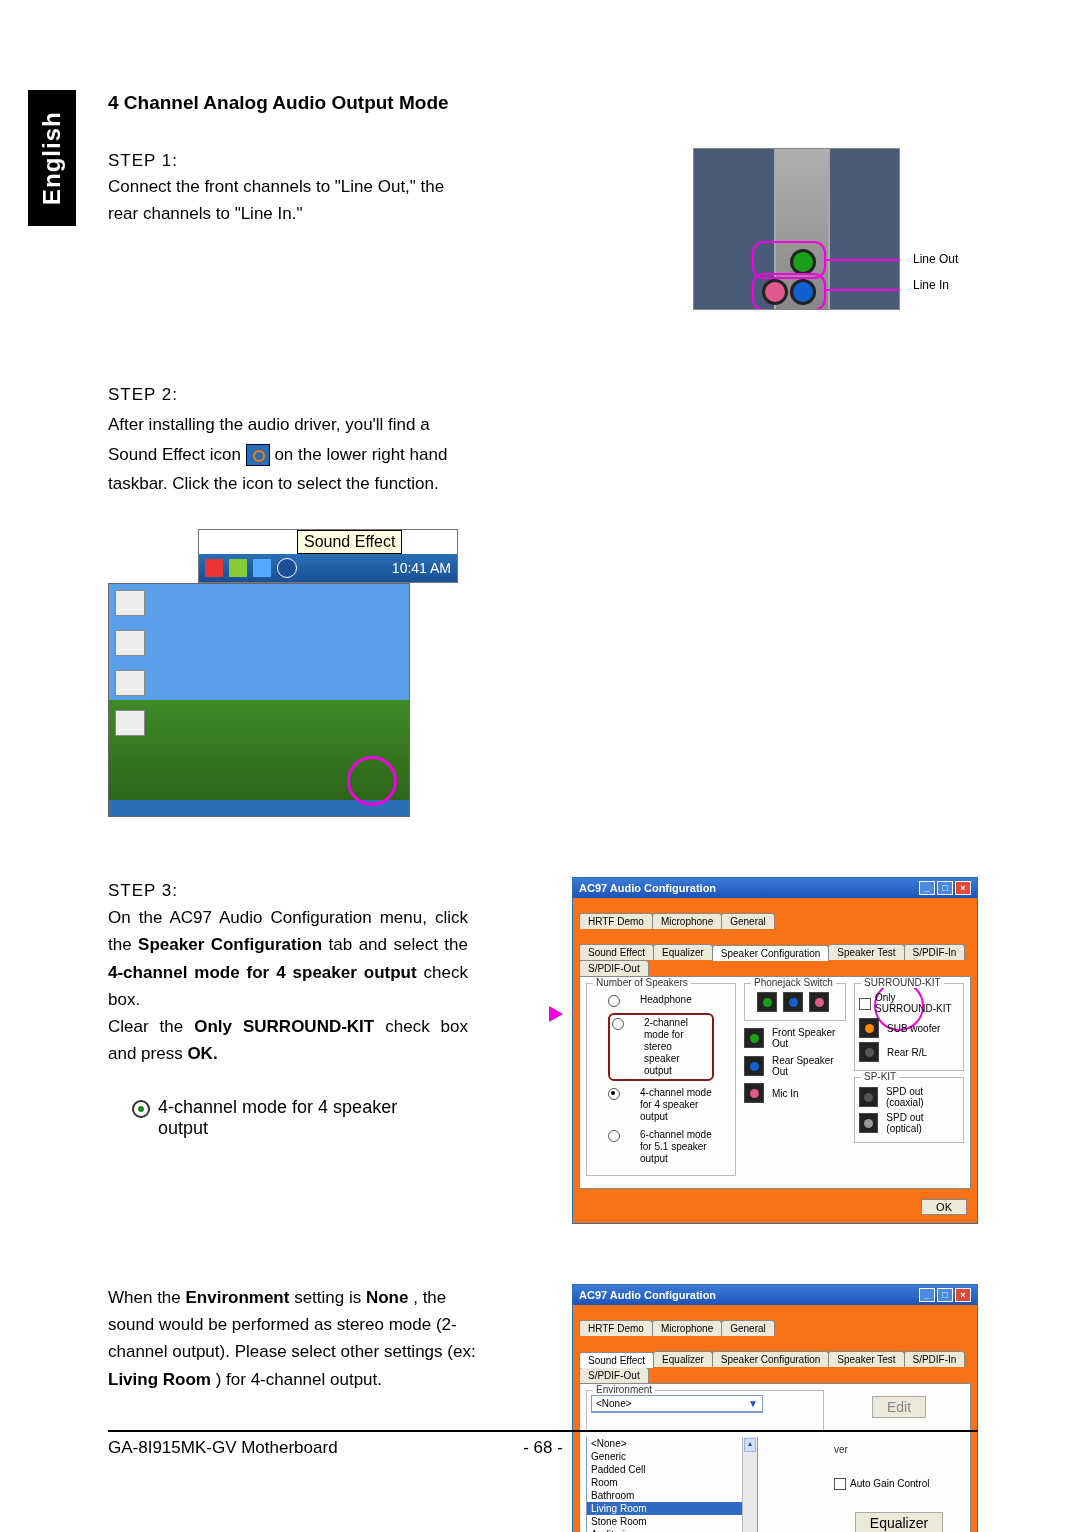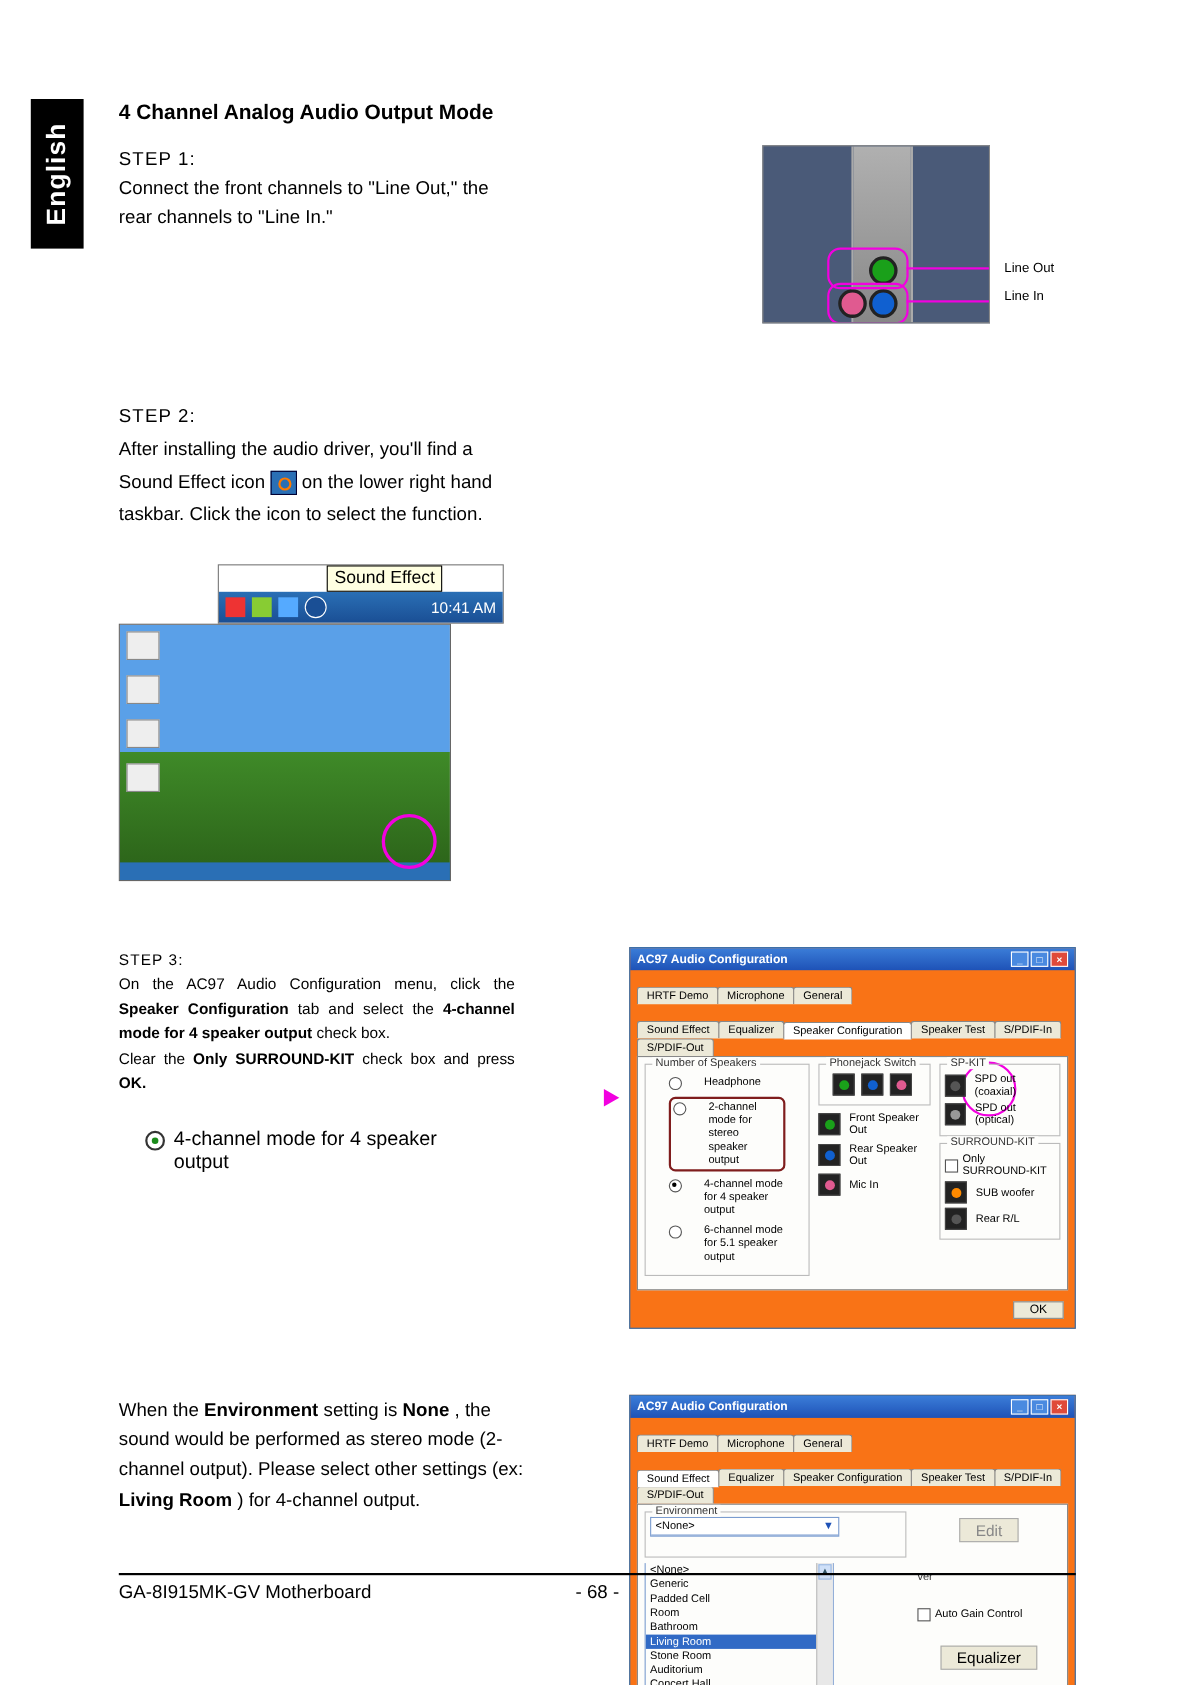--- a/index.html
+++ b/index.html
@@ -37,21 +37,21 @@
   }
   .content {
     position: absolute;
     left: 108px;
     top: 92px;
     width: 870px;
   }
   .section-title {
     font-weight: bold;
     font-size: 19px;
-    margin-bottom: 18px;
+    margin-bottom: 34px;
   }
   .step-block {
     margin-top: 10px;
     display: flex;
     justify-content: space-between;
     align-items: flex-start;
   }
   .step-text {
     font-size: 17px;
     line-height: 1.55;
@@ -201,21 +201,21 @@
   }
 
   
   .step3-row {
     margin-top: 60px;
     display: flex;
     justify-content: space-between;
     align-items: flex-start;
     gap: 12px;
   }
-  .step3-text { font-size: 14px; line-height: 1.6; width: 360px; text-align: justify; }
+  .step3-text { font-size: 17px; line-height: 1.6; width: 360px; text-align: justify; }
 
   .ac97 {
     width: 404px;
     border:1px solid #2a6fb5;
     background:#f97316;
     font-size:10px;
     color:#000;
   }
   .ac97 .titlebar {
     background: linear-gradient(#3b7dd8,#1e52b7);
@@ -506,54 +506,54 @@
                   <span class="lbl">Rear Speaker Out</span>
                 </div>
               <div class="mid-row">
                   <span class="jack-icon ji-pink">
                     <span></span>
                   </span>
                   <span class="lbl">Mic In</span>
                 </div>
             </div>
             <div class="spk-right kit">
-              <div class="fieldset">
-                <span class="legend">SP-KIT</span>
-                <div class="kit-row">
-                    <span class="jack-icon ji-black">
-                      <span></span>
-                    </span>
-                    <span>SPD out (coaxial)</span>
-                  </div>
-                <div class="kit-row">
-                    <span class="jack-icon ji-grey">
-                      <span></span>
-                    </span>
-                    <span>SPD out (optical)</span>
-                  </div>
-              </div>
               <div class="fieldset">
                 <span class="legend">SURROUND-KIT</span>
                 <div class="kit-row">
                     <div class="chk"></div>
                     <span>Only SURROUND-KIT</span>
                   </div>
                 <div class="kit-row">
                     <span class="jack-icon ji-orange">
                       <span></span>
                     </span>
                     <span>SUB woofer</span>
                   </div>
                 <div class="kit-row">
                     <span class="jack-icon ji-black">
                       <span></span>
                     </span>
                     <span>Rear R/L</span>
                   </div>
               </div>
+              <div class="fieldset">
+                <span class="legend">SP-KIT</span>
+                <div class="kit-row">
+                    <span class="jack-icon ji-black">
+                      <span></span>
+                    </span>
+                    <span>SPD out (coaxial)</span>
+                  </div>
+                <div class="kit-row">
+                    <span class="jack-icon ji-grey">
+                      <span></span>
+                    </span>
+                    <span>SPD out (optical)</span>
+                  </div>
+              </div>
             </div>
           </div>
         </div>
         <div class="okrow"><span class="okbtn">OK</span></div>
       </div>
     </div>
 
     <div class="step4-row">
       <div class="step4-text">
         <span>When the </span>

